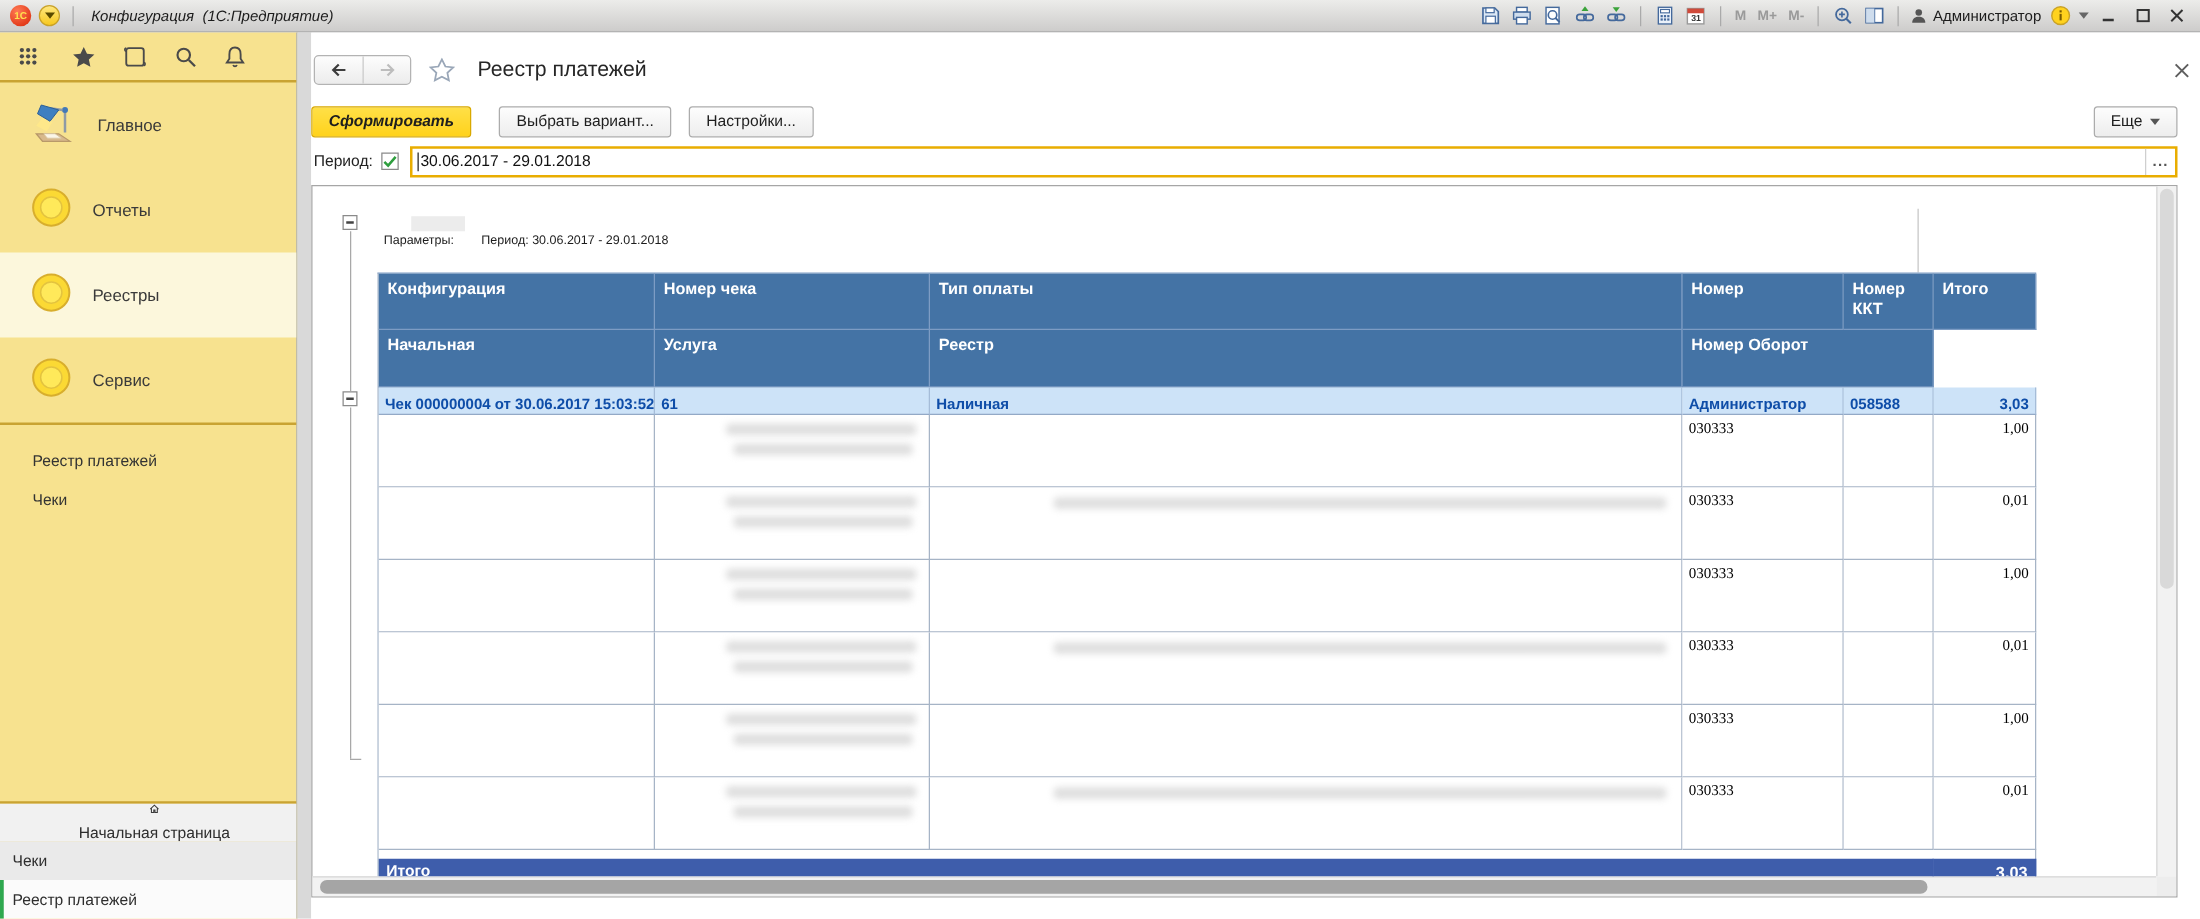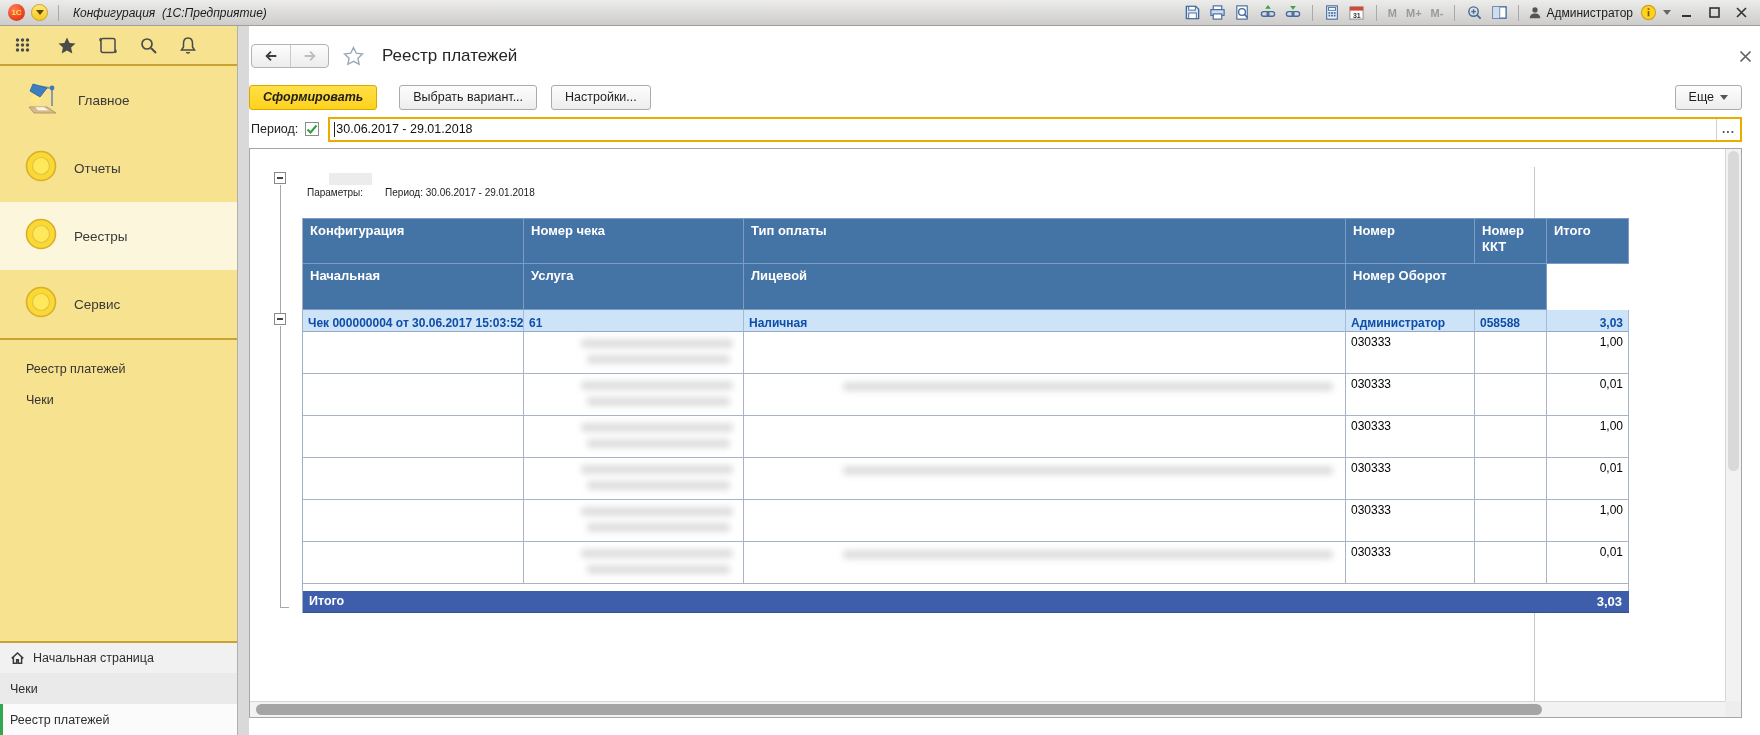--- a/index.html
+++ b/index.html
@@ -35,21 +35,21 @@
   .icon-strip .si { cursor:pointer; display:flex; }
   .strip-div { height:2px; background:#C9A332; }
   .sect { height:68px; display:flex; align-items:center; padding-left:24px; gap:16px; cursor:pointer; }
   .sect:first-of-type { height:72px; }
   .sect.selected { background:#FCF7DC; }
   .sect-label { font-size:13.5px; color:#3a3a3a; }
   .side-links { flex:1; padding:13px 0 0 26px; }
   .side-link { height:31px; display:flex; align-items:center; font-size:12.5px; color:#333; cursor:pointer; }
   .bottom-div { height:2px; background:#C9A332; }
   .foot-row { display:flex; align-items:center; gap:8px; padding-left:10px; font-size:12.5px; color:#2e2e2e; cursor:pointer; }
-  .foot-row.r1 { height:30px; background:#F1F1F1; }
+  .foot-row.r1 { height:30px; background:#F1F1F1;flex-direction:column; }
   .foot-row.r2 { height:31px; background:#EAEAEA; }
   .foot-row.r3 { height:31px; background:#FBFBFB; border-left:3px solid #2FA84F; padding-left:7px; }
 
   .splitter { width:11px; background:#D9D9D9; cursor:col-resize; }
 
   
   .main { position:relative; flex:1; background:#fff; }
   .form-header { position:absolute; top:16px; left:2px; right:6px; height:28px; display:flex; align-items:center; }
   .nav-group { display:flex; border:1px solid #b3b3b3; border-radius:4px; overflow:hidden; background:linear-gradient(#fdfdfd,#ececec); }
   .nav-btn { width:38px; height:22px; display:flex; align-items:center; justify-content:center; cursor:pointer; }
@@ -94,21 +94,21 @@
   .trow { display:grid; grid-template-columns:221px 220px 602px 129px 72px 82px; }
   .trow.h2 { grid-template-columns:221px 220px 602px 201px 82px; }
   .trow.tr-total { grid-template-columns:1244px 82px; }
   .tc { border-right:1px solid #A6B4C6; border-bottom:1px solid #A6B4C6; overflow:hidden; position:relative; }
   .h1 .tc, .h2 .tc { background:#4473A5; color:#fff; font-weight:bold; font-size:13px; padding:4px 7px; line-height:16px;
     border-right:1px solid #7D9CC4; border-bottom:1px solid #7D9CC4; }
   .h1 { height:45px; } .h2 { height:46px; }
   .grow { height:22px; }
   .grow .tc { background:#CDE3F8; color:#0E4DA8; font-weight:bold; font-size:12px; padding:6px 5px; white-space:nowrap;
     border-right:1px solid #A5BCD8; border-bottom:1px solid #93A9C6; }
-  .drow { height:42px; }
+  .drow { height:58px;font-family:Liberation Serif, serif; }
   .drow .tc { background:#fff; font-size:12px; color:#000; padding:3px 5px; }
   .num { text-align:right; }
   .spacer-row { height:7px; background:#fff; border-right:1px solid #A6B4C6; }
   .tr-total { height:22px; }
   .tr-total .tc { background:#3E5DAB; color:#fff; font-weight:bold; font-size:12.5px; padding:3px 6px; border-right:1px solid #3E5DAB; border-bottom:1px solid #34508F; }
   .tr-total .num { font-size:13px; }
   .bb { position:absolute; background:#bdbdbd; opacity:.5; filter:blur(3px); border-radius:3px; height:9px; }
   .sb1 { left:57px; top:7px; width:152px; }
   .sb2 { left:63px; top:23px; width:143px; }
   .cbar { left:99px; top:8px; width:490px; }
@@ -428,21 +428,21 @@
             <div class="tc">Конфигурация</div>
             <div class="tc">Номер чека</div>
             <div class="tc">Тип оплаты</div>
             <div class="tc">Номер</div>
             <div class="tc">Номер ККТ</div>
             <div class="tc">Итого</div>
           </div>
           <div class="trow h2">
             <div class="tc">Начальная</div>
             <div class="tc">Услуга</div>
-            <div class="tc">Лицевой</div>
+            <div class="tc">Реестр</div>
             <div class="tc">Номер Оборот</div>
           </div>
 
           <div class="trow grow">
             <div class="tc">Чек 000000004 от 30.06.2017 15:03:52</div>
             <div class="tc">61</div>
             <div class="tc">Наличная</div>
             <div class="tc">Администратор</div>
             <div class="tc">058588</div>
             <div class="tc num">3,03</div>

